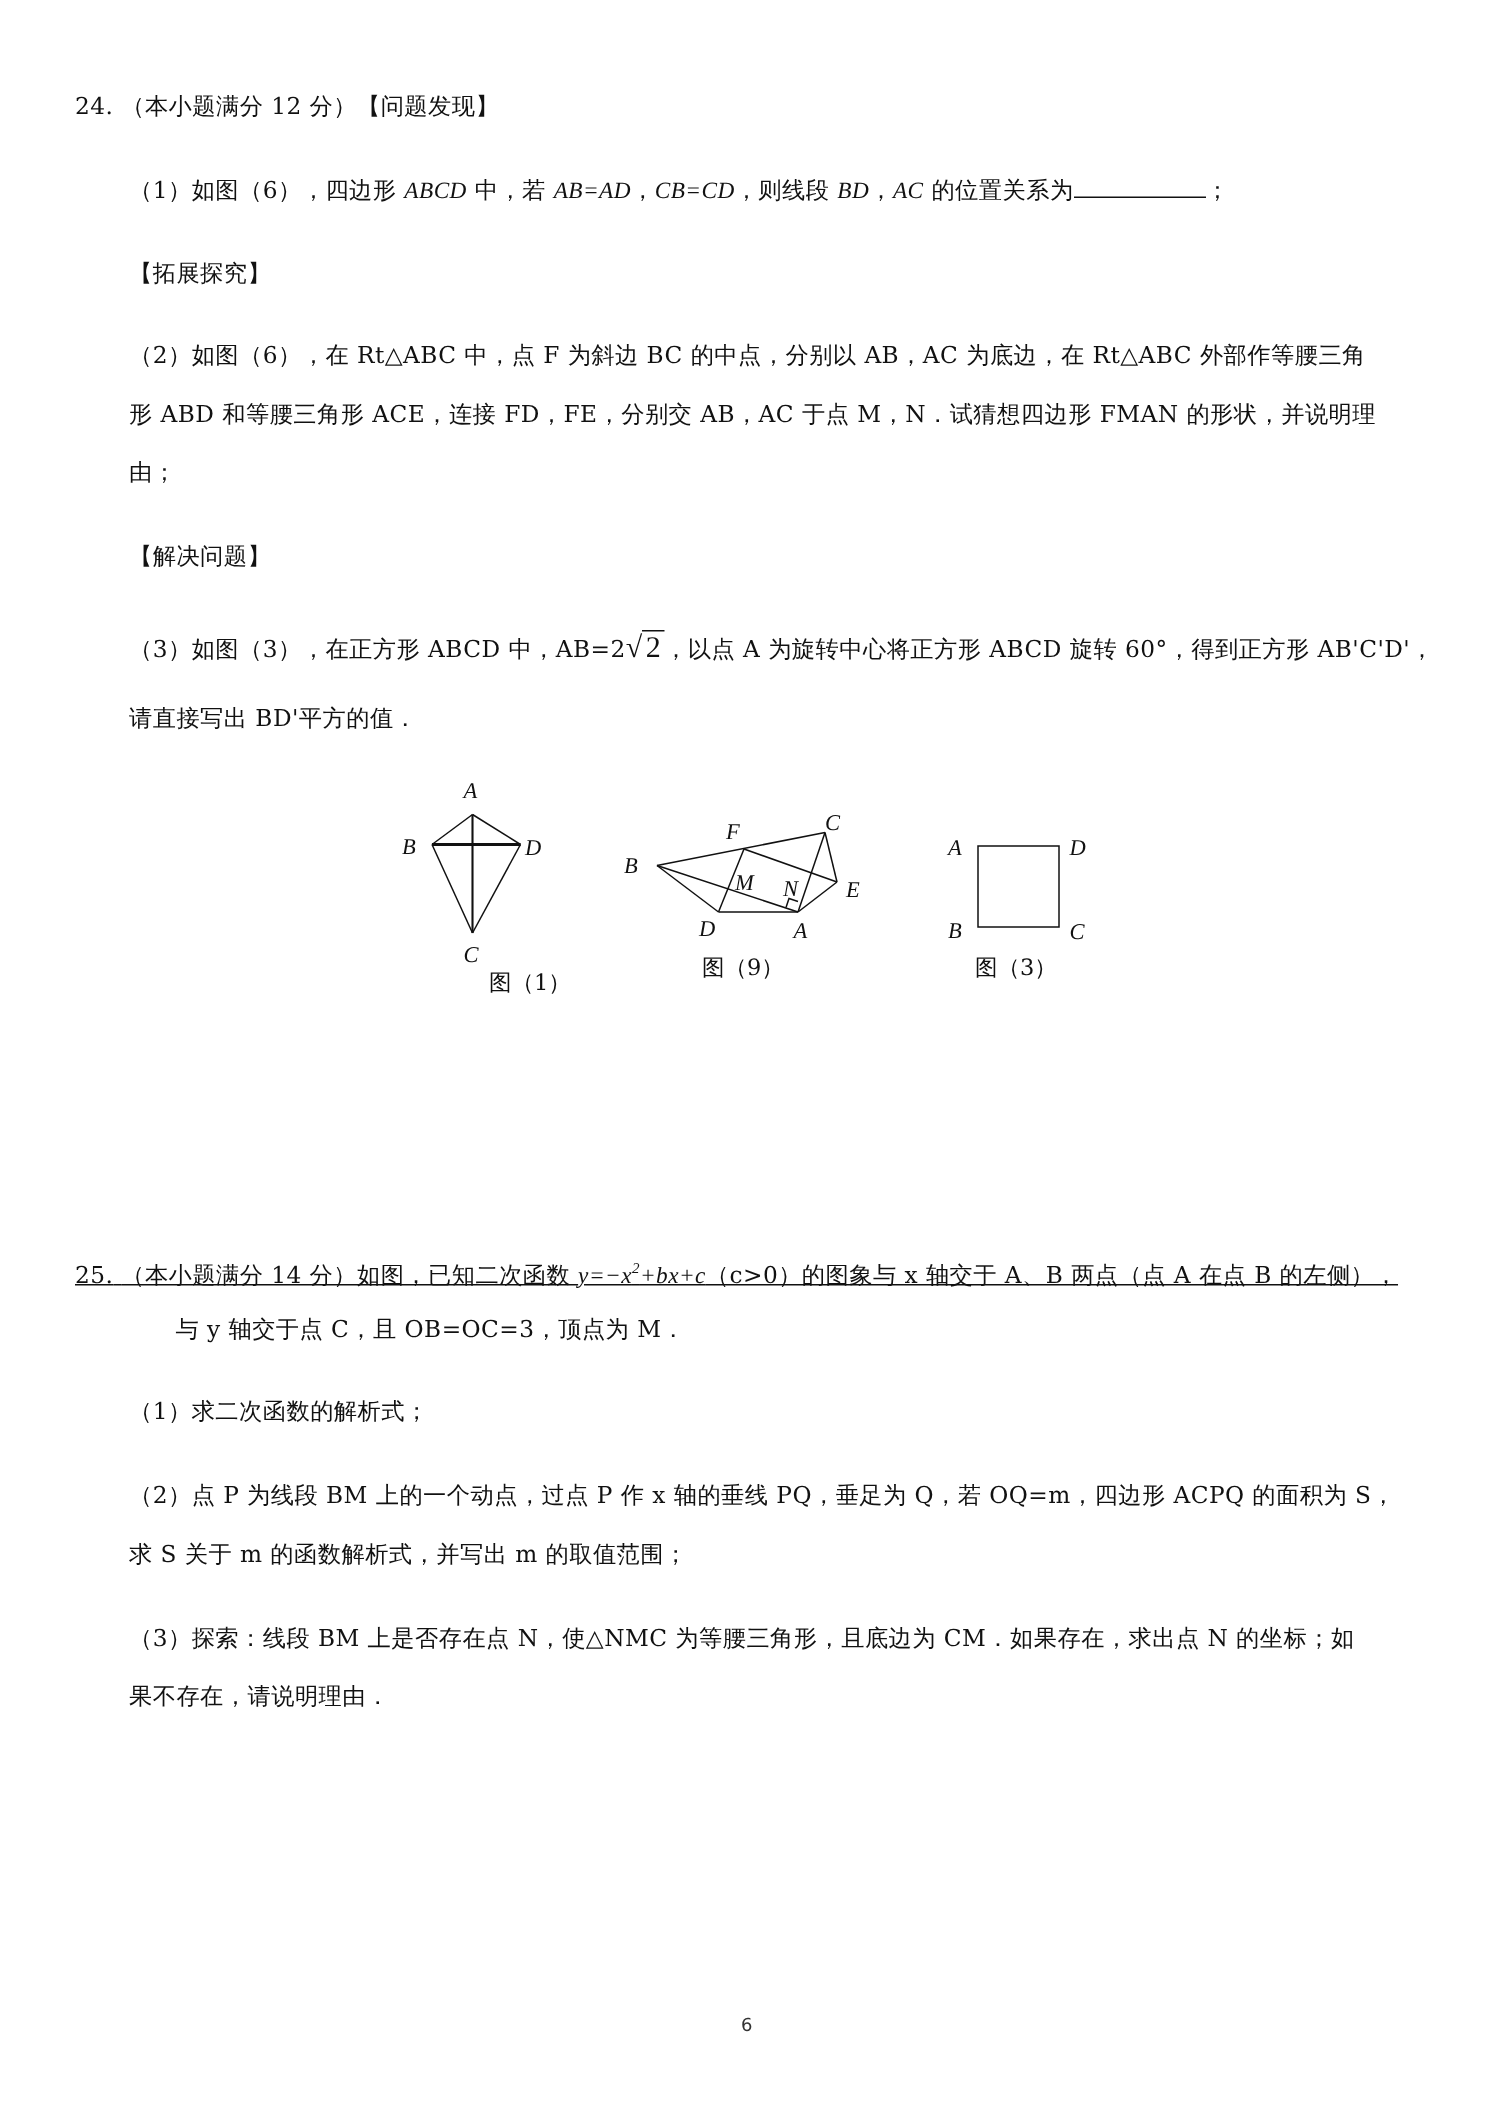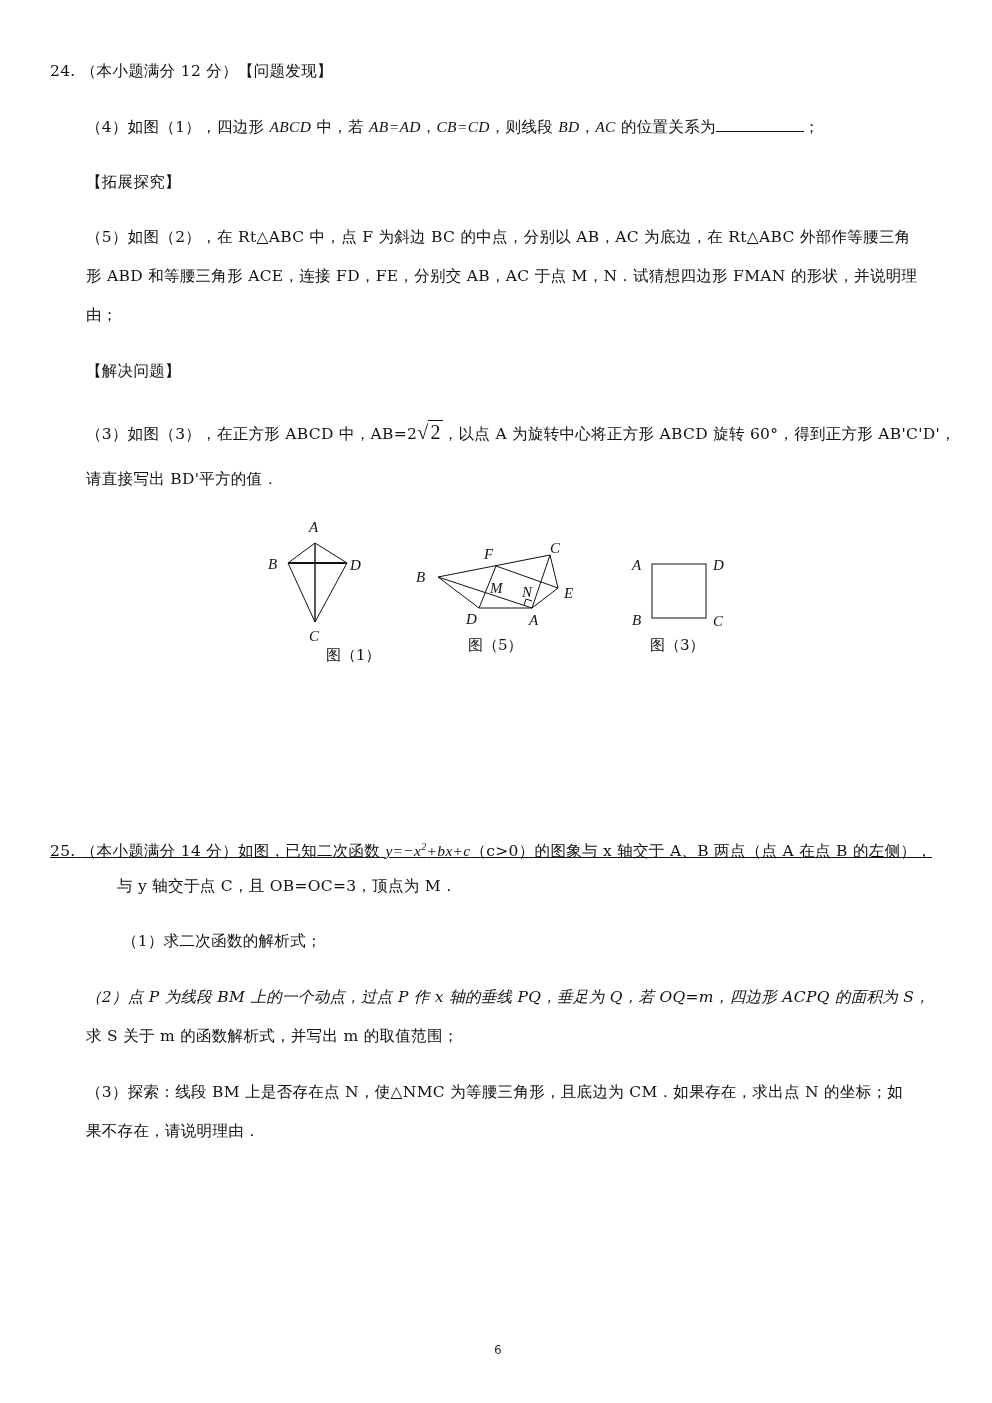--- a/index.html
+++ b/index.html
@@ -19,26 +19,26 @@
 </style>
 </head>
 <body>
 
 <div class="line" style="left:50px;top:60px;">
   <span>24.</span>
   <span>（本小题满分 12 分）【问题发现】</span>
 </div>
 
 <div class="line" style="left:86px;top:115px;">
-  <span>（4）如图（1），四边形 </span><span class="it">ABCD</span><span> 中，若 </span><span class="it">AB=AD</span><span>，</span><span class="it">CB=CD</span><span>，则线段 </span><span class="it">BD</span><span>，</span><span class="it">AC</span><span> 的位置关系为</span><span class="blank"></span><span>；</span>
+  <span>（1）如图（6），四边形 </span><span class="it">ABCD</span><span> 中，若 </span><span class="it">AB=AD</span><span>，</span><span class="it">CB=CD</span><span>，则线段 </span><span class="it">BD</span><span>，</span><span class="it">AC</span><span> 的位置关系为</span><span class="blank"></span><span>；</span>
 </div>
 
 <div class="line" style="left:86px;top:171px;">【拓展探究】</div>
 
-<div class="line" style="left:86px;top:226px;">（5）如图（2），在 Rt△ABC 中，点 F 为斜边 BC 的中点，分别以 AB，AC 为底边，在 Rt△ABC 外部作等腰三角</div>
+<div class="line" style="left:86px;top:226px;">（2）如图（6），在 Rt△ABC 中，点 F 为斜边 BC 的中点，分别以 AB，AC 为底边，在 Rt△ABC 外部作等腰三角</div>
 <div class="line" style="left:86px;top:265px;">形 ABD 和等腰三角形 ACE，连接 FD，FE，分别交 AB，AC 于点 M，N．试猜想四边形 FMAN 的形状，并说明理</div>
 <div class="line" style="left:86px;top:304px;">由；</div>
 
 <div class="line" style="left:86px;top:360px;">【解决问题】</div>
 
 <div class="line" style="left:86px;top:421px;">
   <span>（3）如图（3），在正方形 ABCD 中，AB=2</span><span class="sqrt">√<span class="radicand">2</span></span><span>，以点 A 为旋转中心将正方形 ABCD 旋转 60°，得到正方形 AB'C'D'，</span>
 </div>
 <div class="line" style="left:86px;top:468px;">请直接写出 BD'平方的值．</div>
 
@@ -74,38 +74,38 @@
     <text class="lab" x="6" y="47">B</text>
     <text class="lab" x="74" y="24">F</text>
     <text class="lab" x="140" y="18">C</text>
     <text class="lab" x="80" y="58">M</text>
     <text class="lab" x="112" y="62">N</text>
     <text class="lab" x="154" y="63">E</text>
     <text class="lab" x="56" y="89">D</text>
     <text class="lab" x="119" y="90">A</text>
   </svg>
 </div>
-<div class="cap" style="left:468px;top:636px;">图（5）</div>
+<div class="cap" style="left:468px;top:636px;">图（9）</div>
 
 <div class="fig" style="left:625px;top:550px;">
   <svg width="110" height="80">
     <rect x="27" y="14" width="54" height="54" fill="none" stroke="#111" stroke-width="1"></rect>
     <text class="lab" x="7" y="20">A</text>
     <text class="lab" x="88" y="20">D</text>
     <text class="lab" x="7" y="75">B</text>
     <text class="lab" x="88" y="76">C</text>
   </svg>
 </div>
 <div class="cap" style="left:650px;top:636px;">图（3）</div>
 
 <div class="line" style="left:50px;top:836px;text-decoration:underline;">
   <span>25.</span>
   <span>（本小题满分 14 分）如图，已知二次函数 </span><span class="it"><span>y=−x</span><sup>2</sup><span>+bx+c</span></span><span>（c&gt;0）的图象与 x 轴交于 A、B 两点（点 A 在点 B 的左侧），</span>
 </div>
 <div class="line" style="left:86px;top:875px;margin-left:31px;">与 y 轴交于点 C，且 OB=OC=3，顶点为 M．</div>
 
-<div class="line" style="left:86px;top:930px;margin-left:36px;">（1）求二次函数的解析式；</div>
-<div class="line" style="left:86px;top:986px;font-style:italic;">（2）点 P 为线段 BM 上的一个动点，过点 P 作 x 轴的垂线 PQ，垂足为 Q，若 OQ=m，四边形 ACPQ 的面积为 S，</div>
+<div class="line" style="left:86px;top:930px;">（1）求二次函数的解析式；</div>
+<div class="line" style="left:86px;top:986px;">（2）点 P 为线段 BM 上的一个动点，过点 P 作 x 轴的垂线 PQ，垂足为 Q，若 OQ=m，四边形 ACPQ 的面积为 S，</div>
 <div class="line" style="left:86px;top:1025px;">求 S 关于 m 的函数解析式，并写出 m 的取值范围；</div>
 <div class="line" style="left:86px;top:1081px;">（3）探索：线段 BM 上是否存在点 N，使△NMC 为等腰三角形，且底边为 CM．如果存在，求出点 N 的坐标；如</div>
 <div class="line" style="left:86px;top:1120px;">果不存在，请说明理由．</div>
 
 <div class="pageno">6</div>
 
 </body></html>

